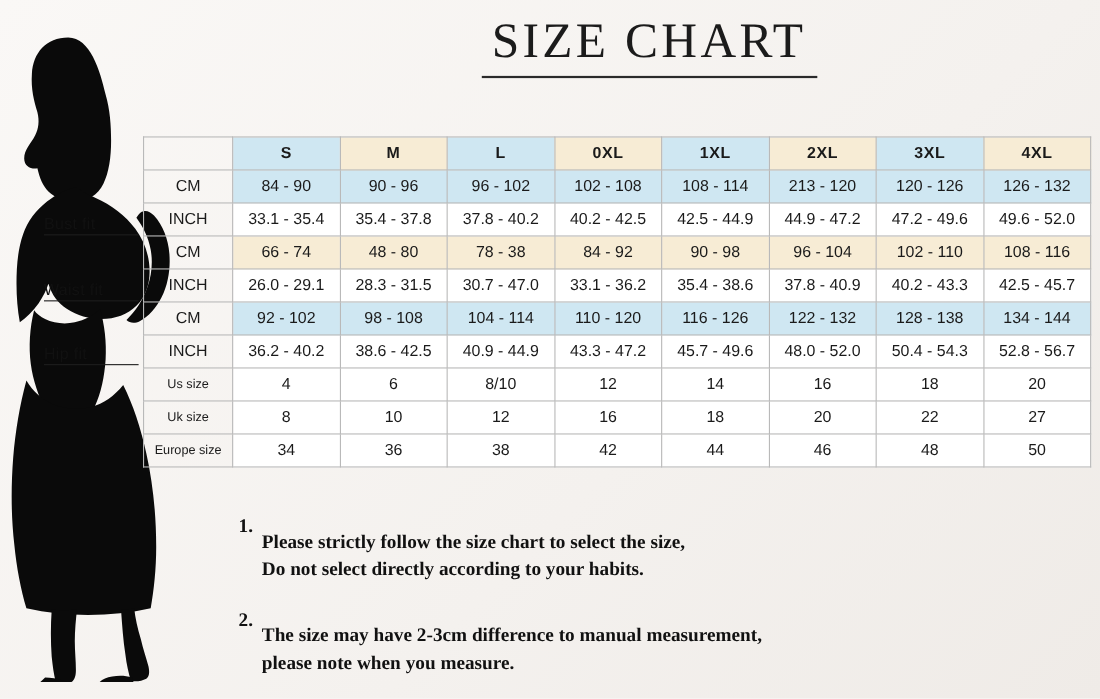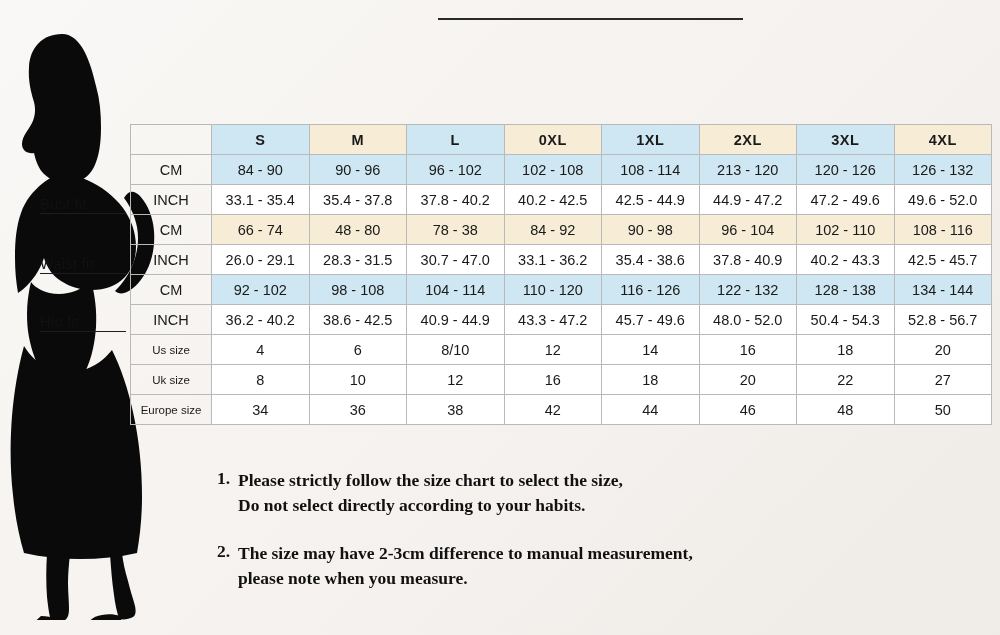--- a/index.html
+++ b/index.html
@@ -141,20 +141,21 @@
     font-weight: bold;
     width: 26px;
     flex: 0 0 26px;
     text-align: right;
     padding-right: 8px;
   }
   .note-lines {
     font-size: 17.5px;
     font-weight: bold;
     line-height: 1.45;
+    margin-top: 12px;
   }
 </style>
 </head>
 <body>
 
 <div class="page">
 
   <div class="silhouette">
     <svg viewBox="0 0 200 600" width="200" height="600" xmlns="http://www.w3.org/2000/svg" aria-hidden="true">
       <g fill="#0a0a0a">
@@ -172,20 +173,21 @@
         <path d="M47 534c-1 15-1 29 0 43 1 9 2 17 4 24 5 1 10 1 14-1 3-2 4-6 4-11 0-8-1-17-1-26 0-10 1-20 2-29-8 1-16 1-23 0z"></path>
         <path d="M110 534c1 14 2 28 4 41 1 9 3 17 5 24 5 1 10 0 14-2 3-2 3-6 2-11-2-8-5-16-7-25-3-10-5-19-6-28-4 1-8 1-12 1z"></path>
 
         <path d="M41 596c-6 6-13 11-21 14-4 2-7 4-7 8 0 4 4 6 9 6 14 0 28-2 40-6 4-1 6-4 6-8 0-5-4-9-10-11-6-2-12-3-17-3z"></path>
         <path d="M120 596c2 7 6 14 12 19 3 3 5 6 4 9-1 4-5 5-10 4-13-3-25-8-35-15-3-2-4-6-3-9 2-5 7-8 14-9 6-1 12-1 18 1z"></path>
       </g>
     </svg>
   </div>
 
   <div class="title-wrap">
+    <div class="title">SIZE CHART</div>
     <div class="title-rule"></div>
   </div>
 
   <div class="table-wrap">
     <table class="size-chart">
       <colgroup>
         <col class="rowlabel">
         <col>
           <col>
           <col>

